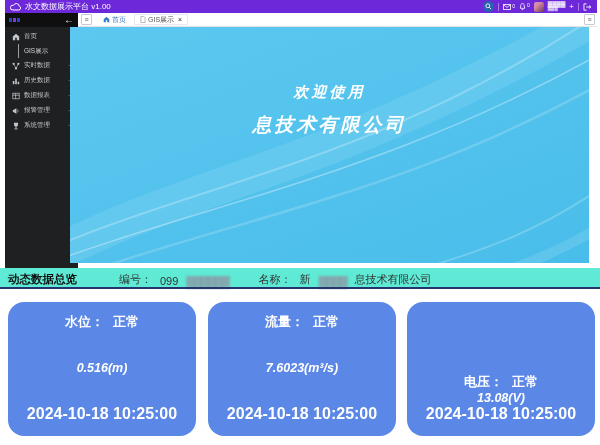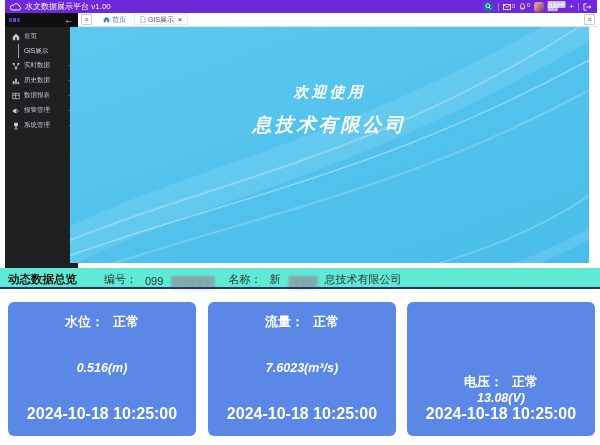--- a/index.html
+++ b/index.html
@@ -52,26 +52,26 @@
            background:linear-gradient(160deg,#5cc8f0,#49bdea);font-style:italic;}
   .swirls{position:absolute;left:0;top:0;}
   .welcome{position:relative;text-align:center;color:#fff;padding-top:56px;}
   .w1{font-size:15px;font-weight:bold;letter-spacing:3px;}
   .w2{font-size:19px;font-weight:bold;letter-spacing:3px;margin-top:10px;}
 
   
   .infobar{position:absolute;left:0;top:268px;width:600px;height:19px;background:#5eead4;display:flex;
            align-items:flex-end;font-size:11px;color:#333;padding-left:8px;box-sizing:border-box;gap:8px;white-space:nowrap;}
   .ib-title{font-weight:bold;color:#111;font-size:11.5px;margin-right:12px;}
-  .ib-label{margin-left:7px;}
+  .ib-label{margin-left:22px;}
   .masked{filter:blur(1.3px);color:#8d98a5;letter-spacing:-1px;}
   .divider{position:absolute;left:0;top:287px;width:600px;height:2px;background:#24356e;}
 
   
-  .card{position:absolute;top:302px;width:188px;height:134px;background:#5b87e6;border-radius:6px;color:#fff;
+  .card{position:absolute;top:302px;width:188px;height:134px;background:#5b87e6;border-radius:16px;color:#fff;
         display:flex;flex-direction:column;align-items:center;justify-content:space-between;
         padding:11px 0 13px;box-sizing:border-box;font-weight:bold;}
   .c1{left:8px;}.c2{left:208px;}.c3{left:407px;justify-content:flex-end;}
   .card .t{font-size:13px;}
   .card .t .st{margin-left:9px;}
   .card .v{font-size:12.5px;font-style:italic;}
   .card .tm{font-size:16px;}
 
   svg{display:block;}
 </style>

